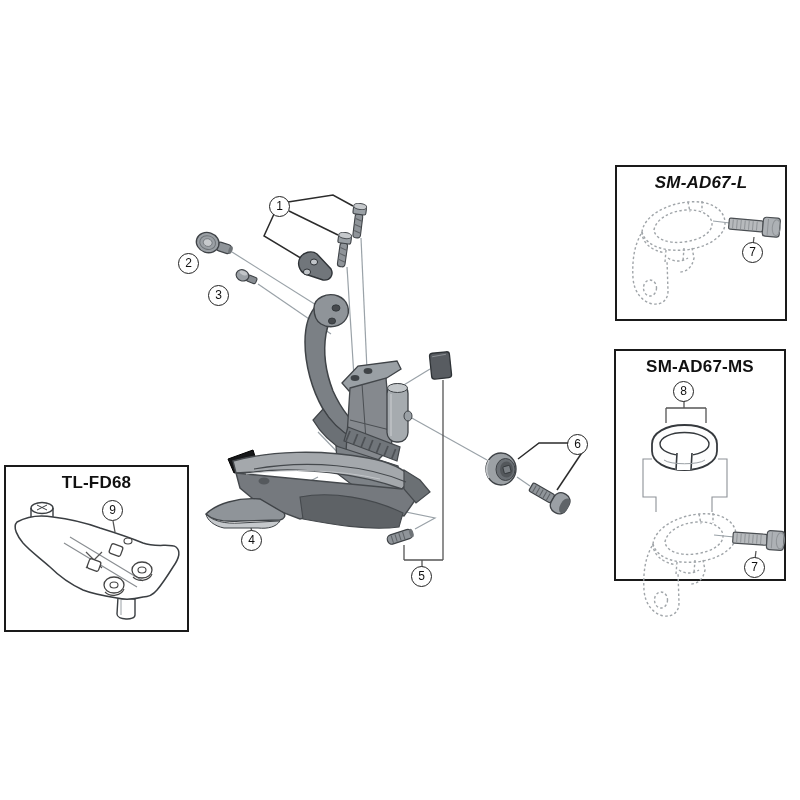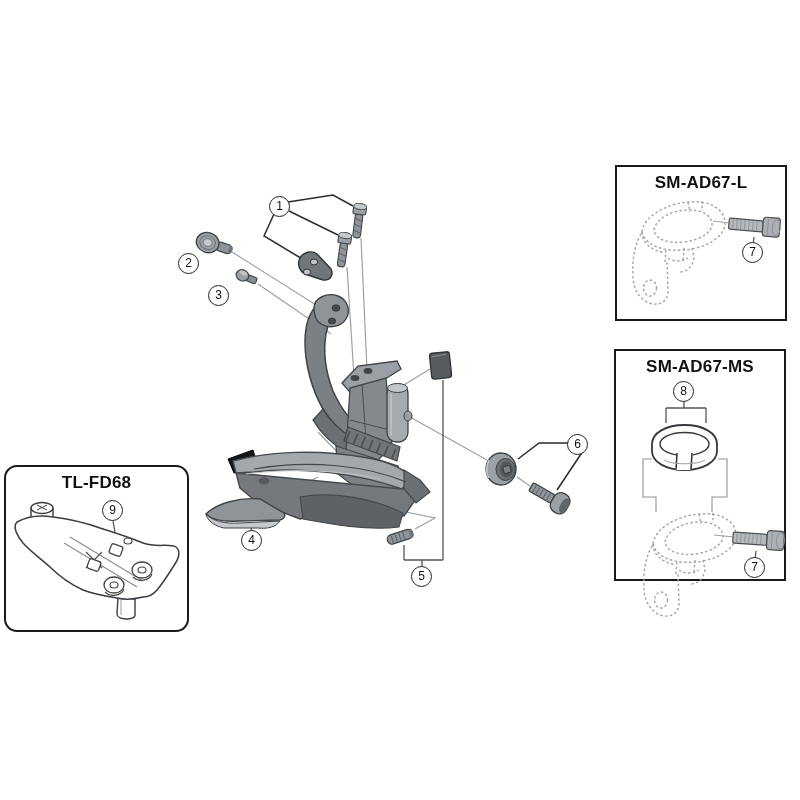--- a/index.html
+++ b/index.html
@@ -10,29 +10,29 @@
   .box-title{position:absolute;top:6px;left:0;right:0;text-align:center;
              font-size:17px;font-weight:700;color:#111;letter-spacing:.2px;}
   .co{position:absolute;width:19px;height:19px;border:1.7px solid #222;border-radius:50%;
       background:#fff;color:#111;font-size:12px;line-height:19px;text-align:center;z-index:5;}
 </style>
 </head>
 <body>
 
 <div class="stage">
 
-  <div class="pbox" style="left:615px;top:165px;width:172px;height:156px;">
+  <div class="pbox" style="left:615px;top:165px;width:172px;height:156px;font-style:italic;">
     <div class="box-title">SM-AD67-L</div>
   </div>
 
   <div class="pbox" style="left:614px;top:349px;width:172px;height:232px;">
     <div class="box-title">SM-AD67-MS</div>
   </div>
 
-  <div class="pbox" style="left:4px;top:465px;width:185px;height:167px;border-radius:13px;">
+  <div class="pbox" style="left:4px;top:465px;width:185px;height:167px;">
     <div class="box-title">TL-FD68</div>
   </div>
 
   <svg class="art" width="800" height="800" viewBox="0 0 800 800">
 
     <defs>
 
       <g id="clamp" fill="none" stroke="#a0a5a9" stroke-width="1.4" stroke-dasharray="2.5 2.3">
         <path d="M10,34 C12,18 34,6 56,4 C76,2 92,10 93,24 C94,36 80,47 60,51 C38,55 14,50 10,34 Z"></path>
         <path d="M22,32 C24,21 38,13 54,12 C68,11 80,17 80,26 C80,35 68,42 52,44 C36,46 23,41 22,32 Z"></path>

